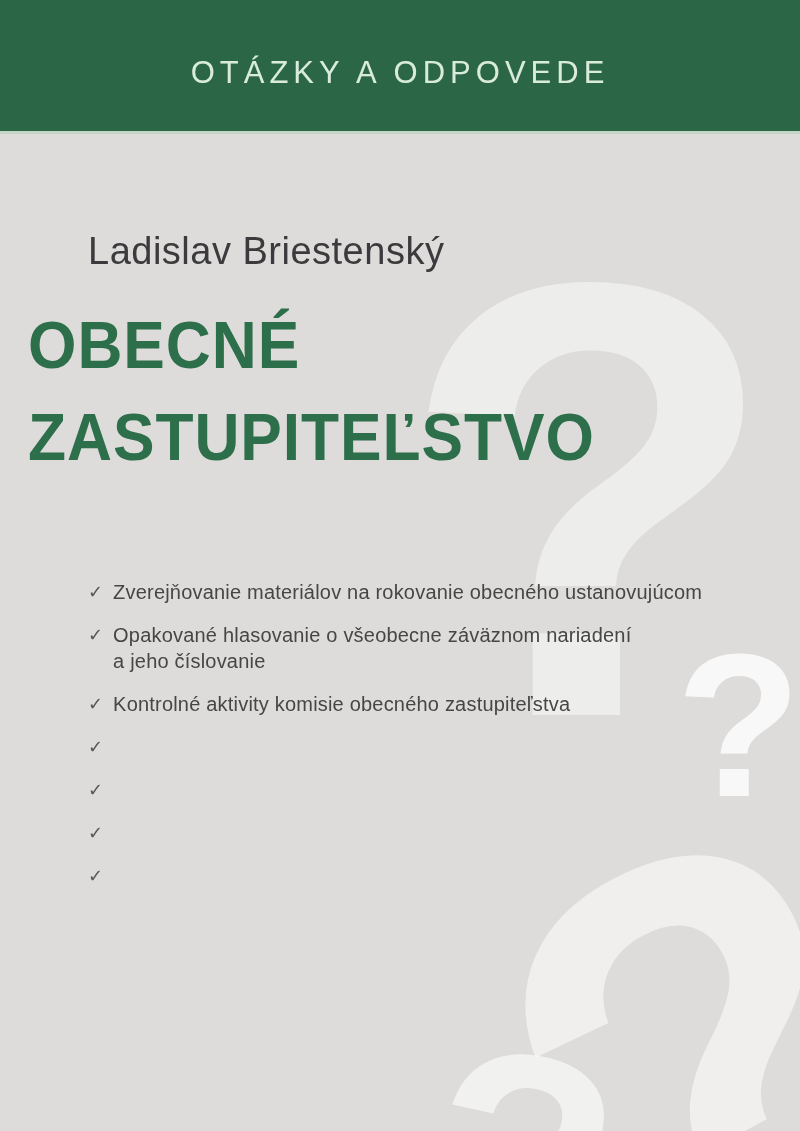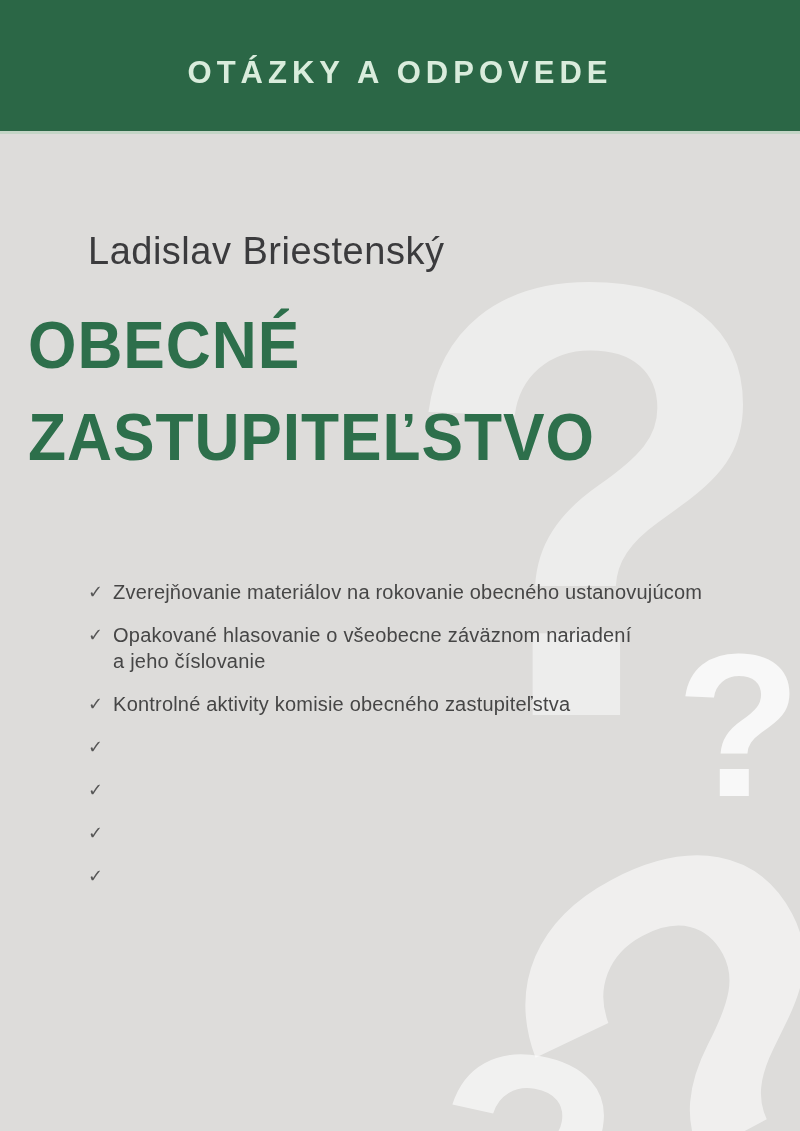--- a/index.html
+++ b/index.html
@@ -21,21 +21,21 @@
     height: 134px;
     background: #2b6746;
     border-bottom: 3px solid #c3d5c6;
     display: flex;
     align-items: center;
     justify-content: center;
   }
   .banner .banner-label {
     padding-top: 14px;
     font-size: 31px;
-    font-weight: 700;
+    font-weight: 400;
     letter-spacing: 5px;
     color: #d9ecdc;
     white-space: nowrap;
   }
 
   
   .watermarks {
     position: absolute;
     inset: 0;
     overflow: hidden;

